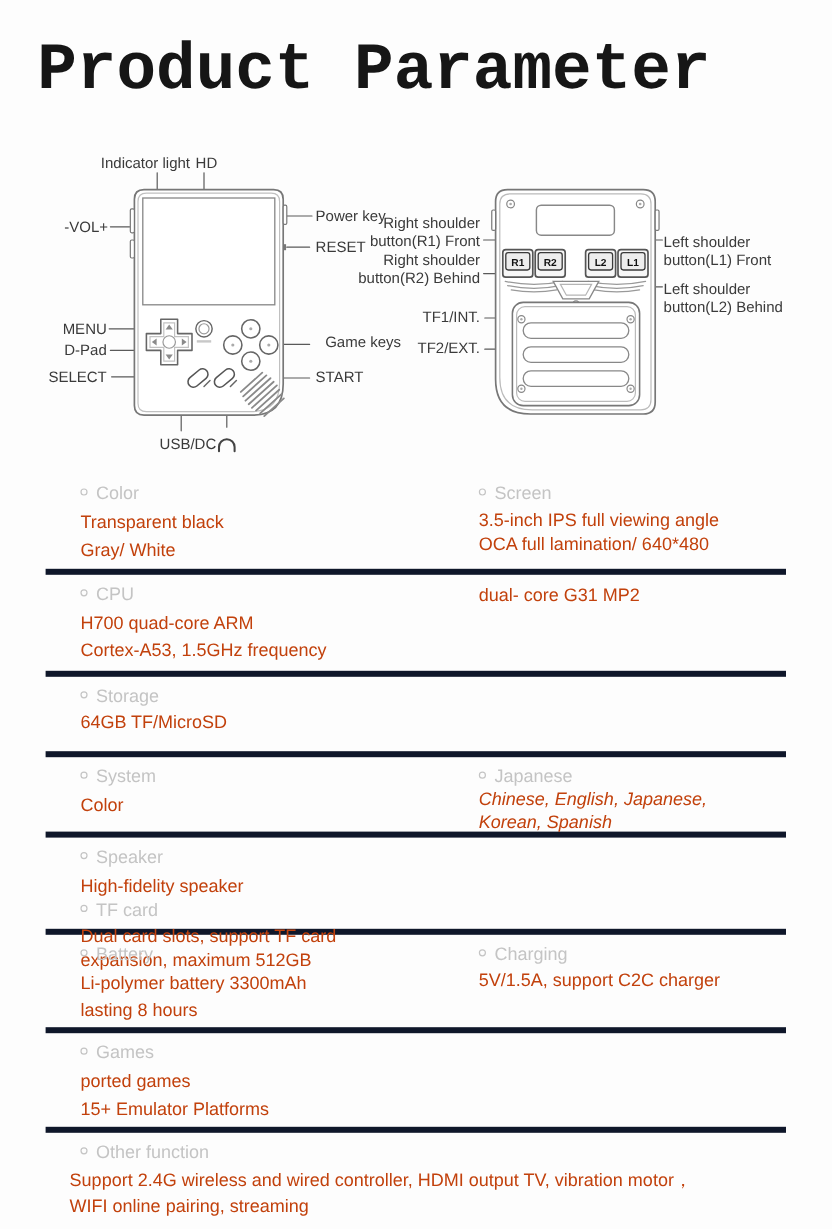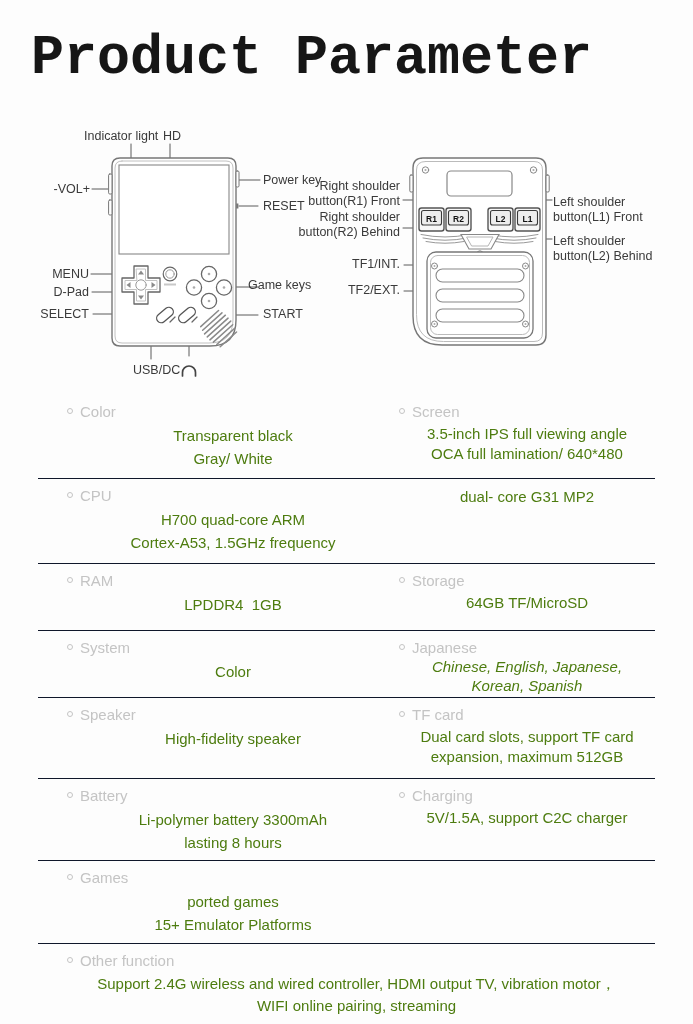--- a/index.html
+++ b/index.html
@@ -12,37 +12,37 @@
   
   .diagram{position:absolute;top:118px;left:0;width:693px;height:277px;}
   .diagram svg{position:absolute;top:0;left:0;}
   .dlabel{position:absolute;font-size:12.5px;color:#3a3a3a;font-weight:500;
           white-space:nowrap;line-height:15px;}
   .dlabel.ra{text-align:right;}
   .dlabel.pre{white-space:pre-line;}
   
   .specs{position:absolute;top:395px;left:0;width:693px;}
   .spec-row{box-sizing:border-box;margin:0 38px;padding:8px 0 0 29px;
-            border-bottom:1px solid #0f172a;display:flex;overflow:visible;}
+            border-bottom:5px solid #0f172a;display:flex;overflow:visible;}
   .spec-row.last{border-bottom:none;}
   .spec-row:nth-child(1){height:84px;}
   .spec-row:nth-child(2){height:85px;}
   .spec-row:nth-child(3){height:67px;}
   .spec-row:nth-child(4){height:67px;}
-  .spec-row:nth-child(5){height:81px;}
+  .spec-row:nth-child(5){height:81px;flex-direction:column;}
   .spec-row:nth-child(6){height:82px;}
   .spec-row:nth-child(7){height:83px;}
   .spec-row:nth-child(8){height:80px;}
   .col{width:332px;}
   .col.right{width:auto;flex:1;}
   .col.full{width:100%;}
   .spec-head{font-size:15px;line-height:18px;color:#c4c4c4;margin-bottom:3px;}
   .bullet{display:inline-block;width:4px;height:4px;border:1px solid #c4c4c4;
           border-radius:50%;margin-right:7px;vertical-align:3px;}
-  .line{font-size:15px;line-height:23px;color:#4d7c0f;white-space:pre-wrap;text-align:center;}
+  .line{font-size:15px;line-height:23px;color:#c2410c;white-space:pre-wrap;}
   .col.right .line{line-height:20px;}
   .spec-row:nth-child(4) .col.right .line{line-height:19px;font-style:italic;}
   .spec-row:nth-child(4) .col.right .spec-head{margin-bottom:0;}
   .col.full .line{margin-left:-9px;line-height:22px;}
 </style>
 </head>
 <body>
 
 <div id="page">
 
@@ -206,21 +206,21 @@
     </svg>
 
     <div class="dlabel" style="left:84px;top:11px">Indicator light</div>
     <div class="dlabel" style="left:163px;top:11px">HD</div>
     <div class="dlabel ra" style="right:603px;top:64px">-VOL+</div>
     <div class="dlabel" style="left:263px;top:55px">Power key</div>
     <div class="dlabel" style="left:263px;top:81px">RESET</div>
     <div class="dlabel ra" style="right:604px;top:149px">MENU</div>
     <div class="dlabel ra" style="right:604px;top:167px">D-Pad</div>
     <div class="dlabel ra" style="right:604px;top:189px">SELECT</div>
-    <div class="dlabel" style="left:248px;top:160px">Game keys</div>
+    <div class="dlabel" style="left:271px;top:160px">Game keys</div>
     <div class="dlabel" style="left:263px;top:189px">START</div>
     <div class="dlabel" style="left:133px;top:245px">USB/DC</div>
 
     <div class="dlabel pre ra" style="right:293px;top:61px">Right shoulder
 button(R1) Front</div>
     <div class="dlabel pre ra" style="right:293px;top:92px">Right shoulder
 button(R2) Behind</div>
     <div class="dlabel pre" style="left:553px;top:77px">Left shoulder
 button(L1) Front</div>
     <div class="dlabel pre" style="left:553px;top:116px">Left shoulder
@@ -249,24 +249,20 @@
         <div class="spec-head"><span class="bullet"></span><span>CPU</span></div>
         <div class="line">H700 quad-core ARM</div>
         <div class="line">Cortex-A53, 1.5GHz frequency</div>
       </div>
       <div class="col right">
         <div class="line">dual- core G31 MP2</div>
       </div>
     </div>
 
     <div class="spec-row">
-      <div class="col">
-        <div class="spec-head"><span class="bullet"></span><span>RAM</span></div>
-        <div class="line">LPDDR4  1GB</div>
-      </div>
       <div class="col right">
         <div class="spec-head"><span class="bullet"></span><span>Storage</span></div>
         <div class="line">64GB TF/MicroSD</div>
       </div>
     </div>
 
     <div class="spec-row">
       <div class="col">
         <div class="spec-head"><span class="bullet"></span><span>System</span></div>
         <div class="line">Color</div>

